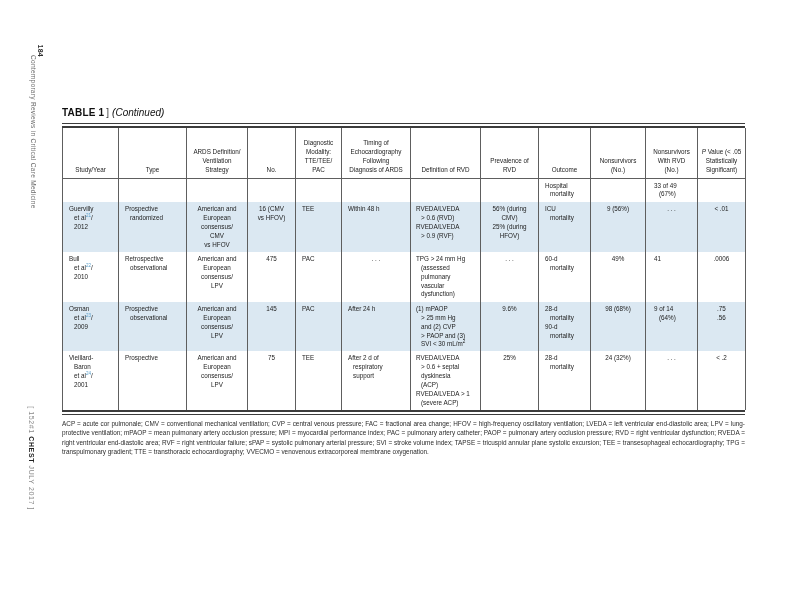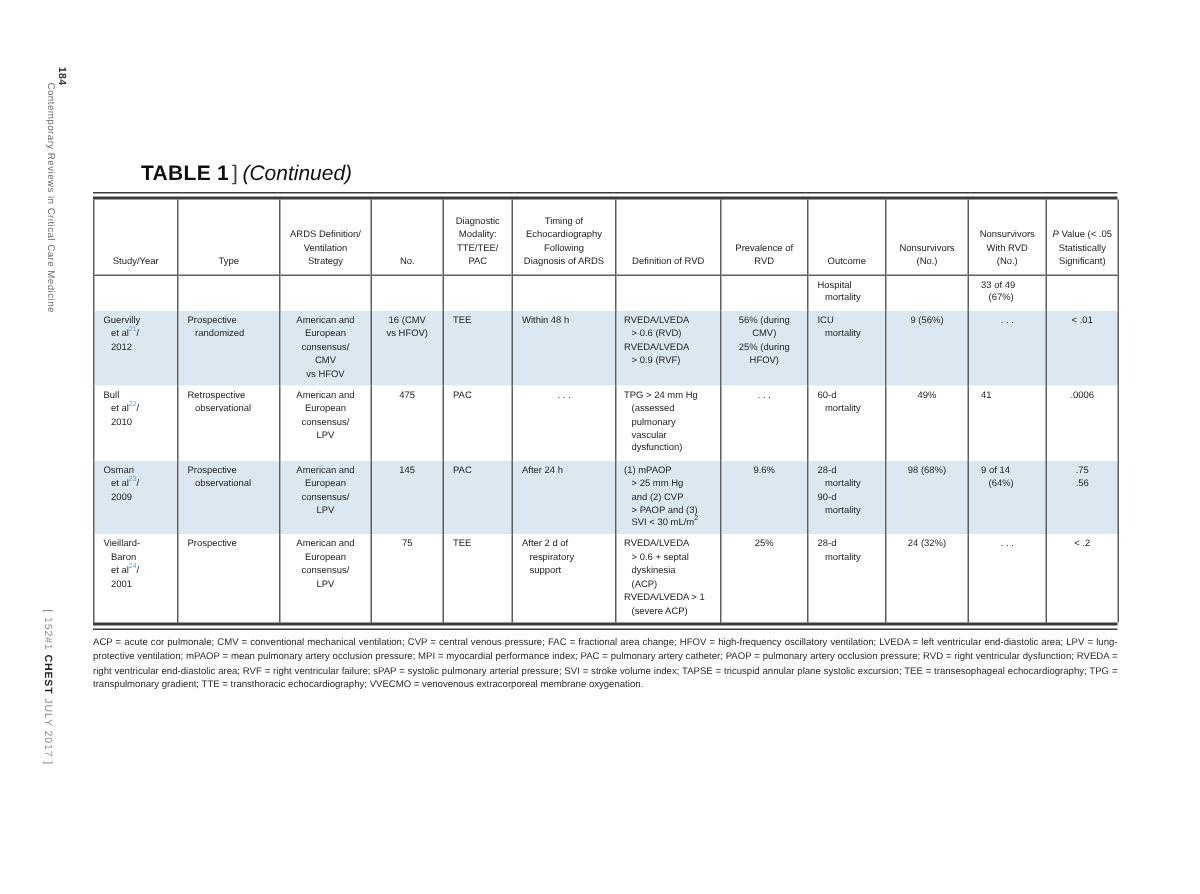--- a/index.html
+++ b/index.html
@@ -20,21 +20,21 @@
   }
   .side-top .pg{font-weight:bold;color:#2e2e2e;font-size:7px;}
   .side-top .sec{padding-top:11px;}
   .side-bottom{
     position:absolute;left:21px;top:396px;writing-mode:vertical-rl;
     font-size:7px;color:#8a8a8a;letter-spacing:.6px;white-space:pre;
   }
   .side-bottom .jrnl{font-weight:bold;color:#1f1f1f;}
   
   .table-wrap{position:absolute;left:62px;top:107px;width:683px;}
-  .table-title{font-size:14px;margin-bottom:5px;color:#101010;margin-left:32px;}
+  .table-title{font-size:10px;margin-bottom:5px;color:#101010;}
   .table-title b{letter-spacing:.2px;}
   .tbracket{color:#3e3e3e;margin:0 3px 0 2px;}
   .rule{background:var(--rule);}
   .rt1{height:1px;margin-bottom:2px;}
   .rt2{height:2px;}
   .rb1{height:2px;}
   .rb2{height:1px;margin-top:2px;}
   table{
     border-collapse:collapse;table-layout:fixed;width:683px;
     font-size:6.3px;line-height:1.42;color:#1c1c1c;

